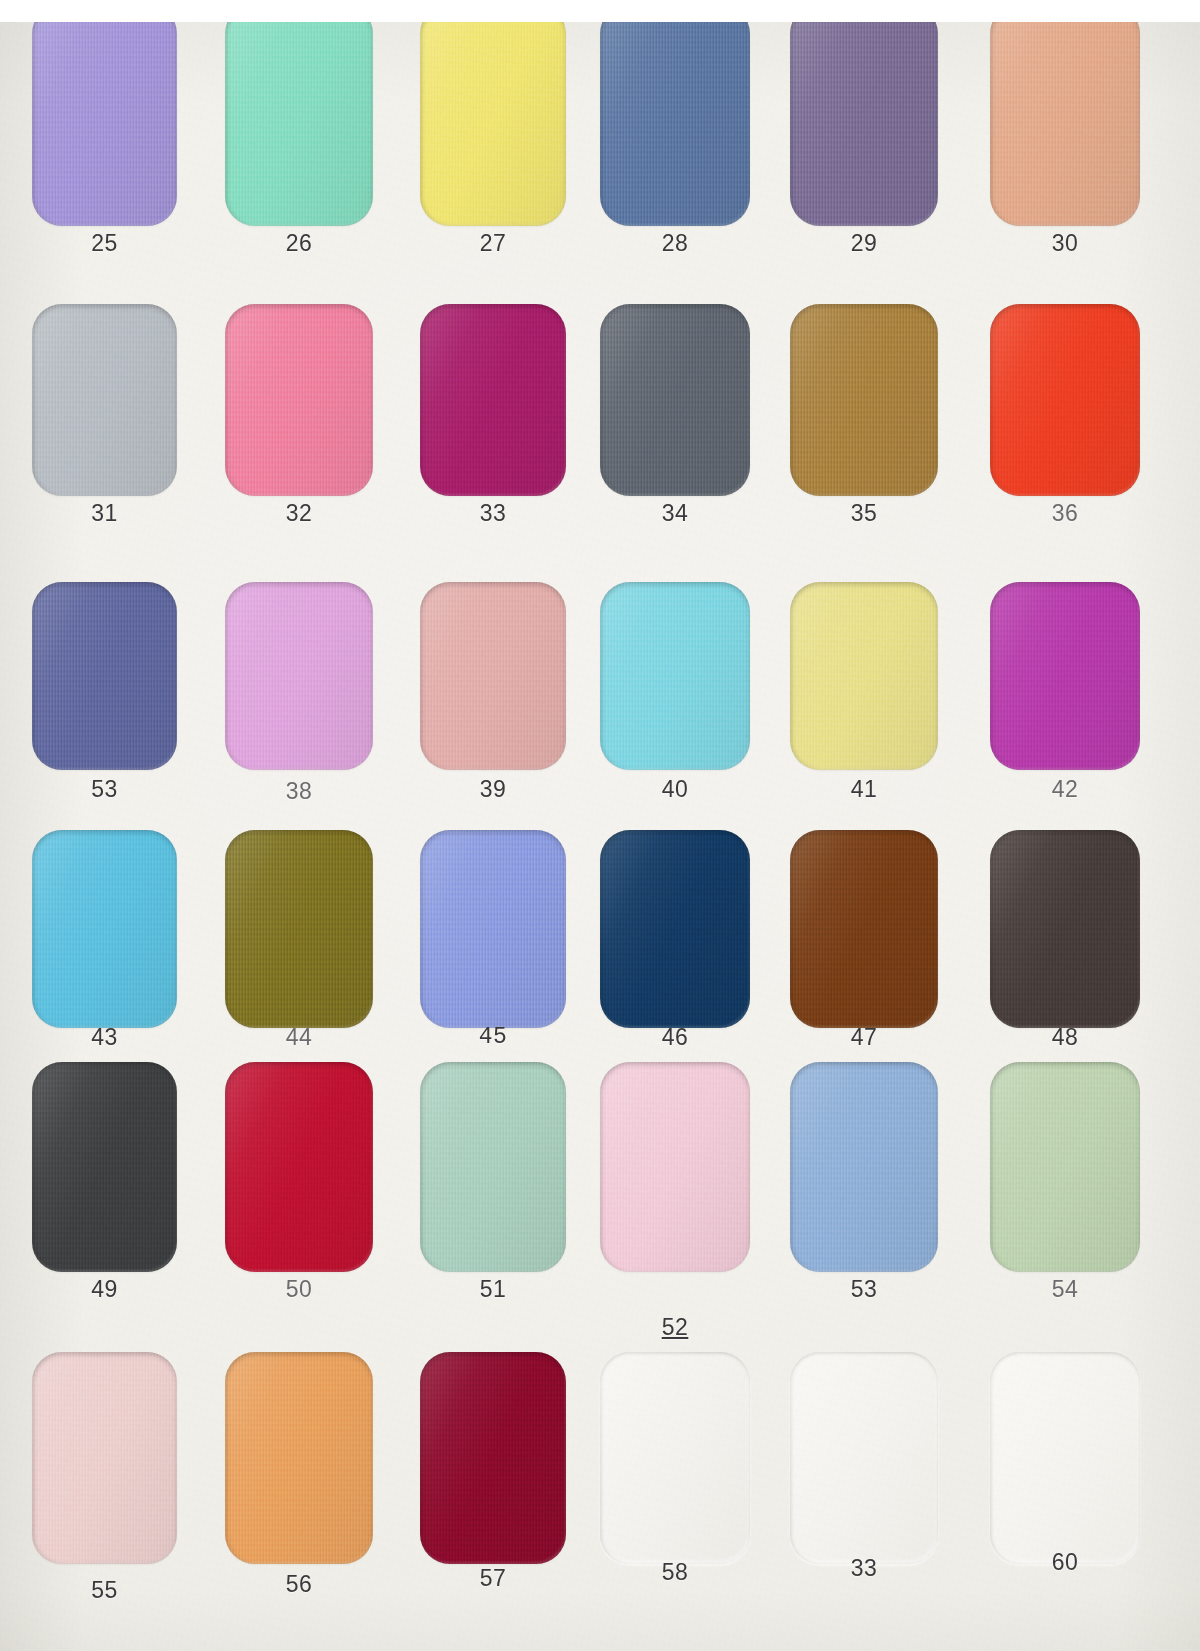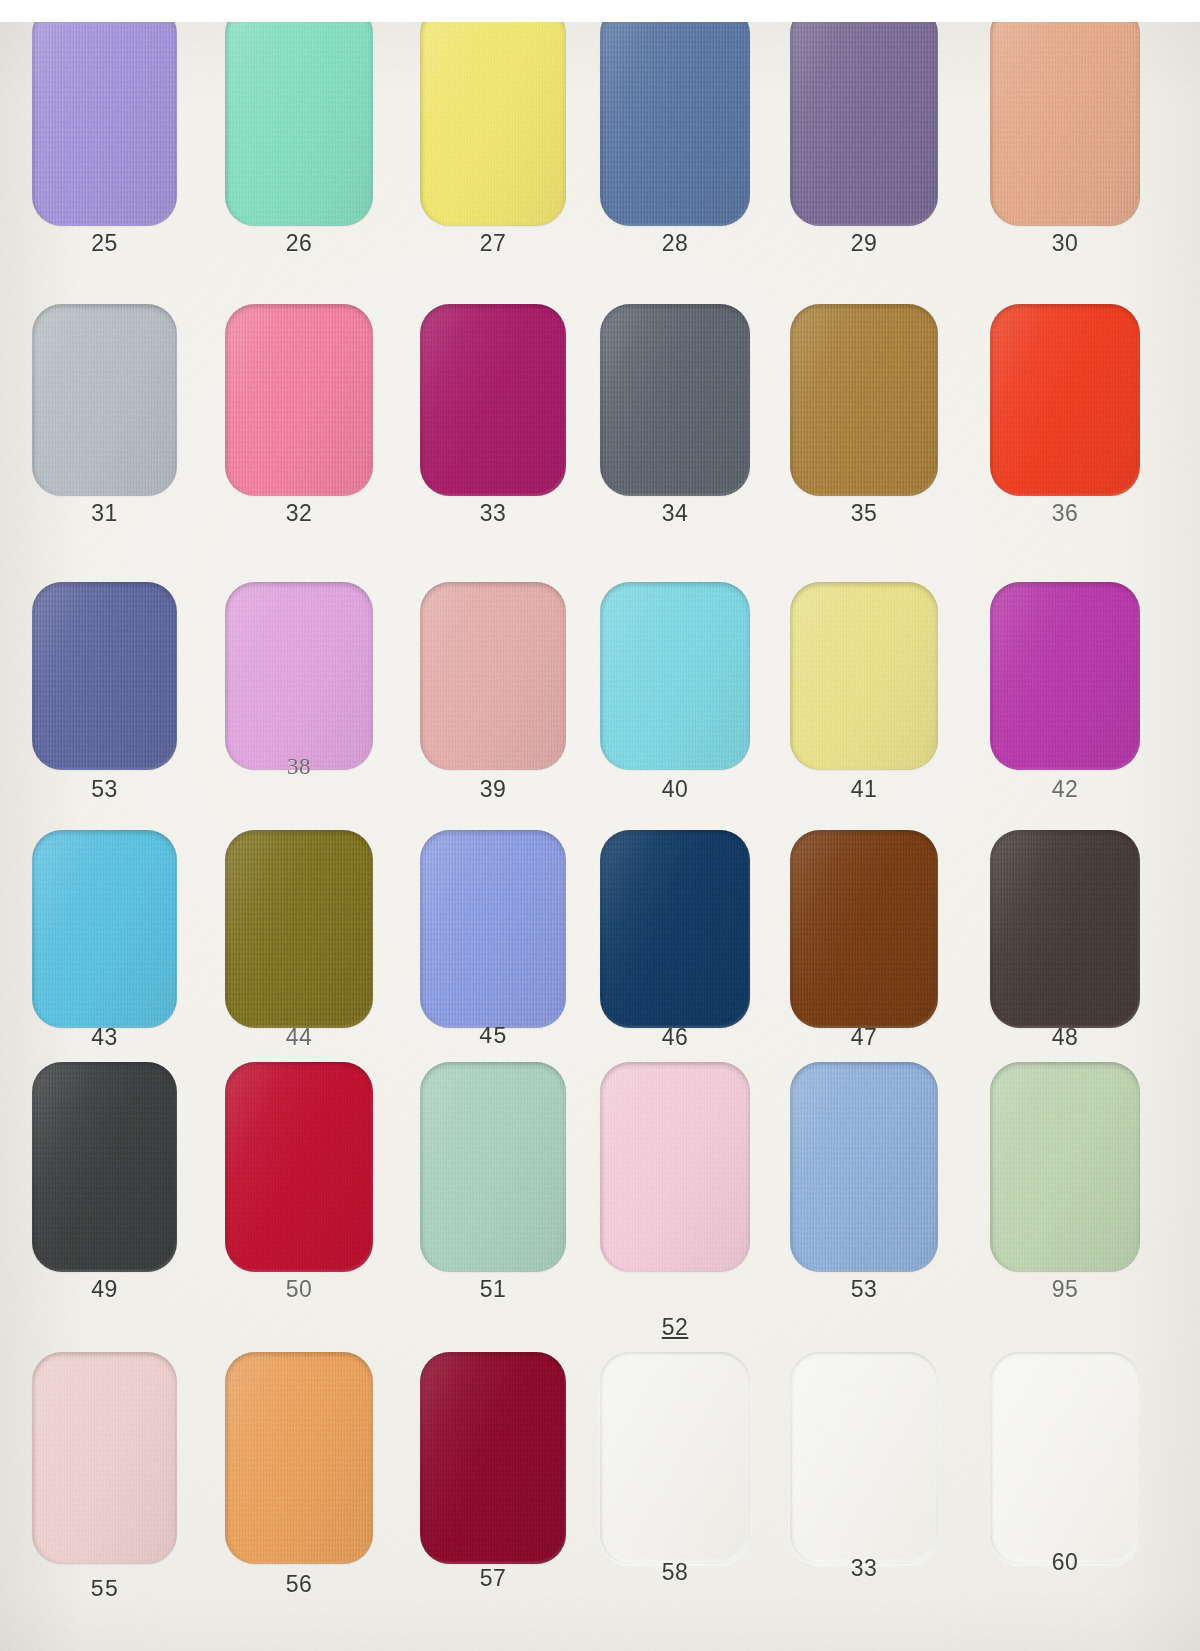--- a/index.html
+++ b/index.html
@@ -207,21 +207,21 @@
         <div class="chip" style="background: rgb(238, 62, 35);"></div>
       </div>
       <div class="chip-label faint" style="left: 990px; top: 478px; width: 150px;">36</div>
       <div class="cell" style="left: 32px; top: 560px; width: 145px; height: 188px;">
         <div class="chip" style="background: rgb(95, 103, 158);"></div>
       </div>
       <div class="chip-label" style="left: 32px; top: 754px; width: 145px;">53</div>
       <div class="cell" style="left: 225px; top: 560px; width: 148px; height: 188px;">
         <div class="chip" style="background: rgb(223, 164, 221);"></div>
       </div>
-      <div class="chip-label faint" style="left: 225px; top: 732px; width: 148px; font-family: Liberation Serif, serif;">38</div>
+      <div class="chip-label faint" style="left: 225px; top: 756px; width: 148px;">38</div>
       <div class="cell" style="left: 420px; top: 560px; width: 146px; height: 188px;">
         <div class="chip" style="background: rgb(226, 173, 170);"></div>
       </div>
       <div class="chip-label" style="left: 420px; top: 754px; width: 146px;">39</div>
       <div class="cell" style="left: 600px; top: 560px; width: 150px; height: 188px;">
         <div class="chip" style="background: rgb(126, 214, 226);"></div>
       </div>
       <div class="chip-label" style="left: 600px; top: 754px; width: 150px;">40</div>
       <div class="cell" style="left: 790px; top: 560px; width: 148px; height: 188px;">
         <div class="chip" style="background: rgb(232, 224, 138);"></div>
@@ -271,25 +271,25 @@
         <div class="chip" style="background: rgb(242, 203, 216);"></div>
       </div>
       <div class="chip-label" style="left: 600px; top: 1292px; width: 150px; text-decoration: underline;">52</div>
       <div class="cell" style="left: 790px; top: 1040px; width: 148px; height: 210px;">
         <div class="chip" style="background: rgb(143, 176, 216);"></div>
       </div>
       <div class="chip-label" style="left: 790px; top: 1254px; width: 148px;">53</div>
       <div class="cell" style="left: 990px; top: 1040px; width: 150px; height: 210px;">
         <div class="chip" style="background: rgb(189, 211, 176);"></div>
       </div>
-      <div class="chip-label faint" style="left: 990px; top: 1254px; width: 150px;">95</div>
+      <div class="chip-label faint" style="left: 990px; top: 1254px; width: 150px;">54</div>
       <div class="cell" style="left: 32px; top: 1330px; width: 145px; height: 212px;">
         <div class="chip" style="background: rgb(236, 207, 205);"></div>
       </div>
-      <div class="chip-label" style="left: 32px; top: 1555px; width: 145px; font-family: Liberation Mono, monospace;">55</div>
+      <div class="chip-label" style="left: 32px; top: 1555px; width: 145px;">55</div>
       <div class="cell" style="left: 225px; top: 1330px; width: 148px; height: 212px;">
         <div class="chip" style="background: rgb(233, 160, 93);"></div>
       </div>
       <div class="chip-label" style="left: 225px; top: 1549px; width: 148px;">56</div>
       <div class="cell" style="left: 420px; top: 1330px; width: 146px; height: 212px;">
         <div class="chip" style="background: rgb(138, 11, 44);"></div>
       </div>
       <div class="chip-label" style="left: 420px; top: 1543px; width: 146px;">57</div>
       <div class="cell" style="left: 600px; top: 1330px; width: 150px; height: 212px;">
         <div class="chip blank" style="background: rgb(242, 241, 236);"></div>

